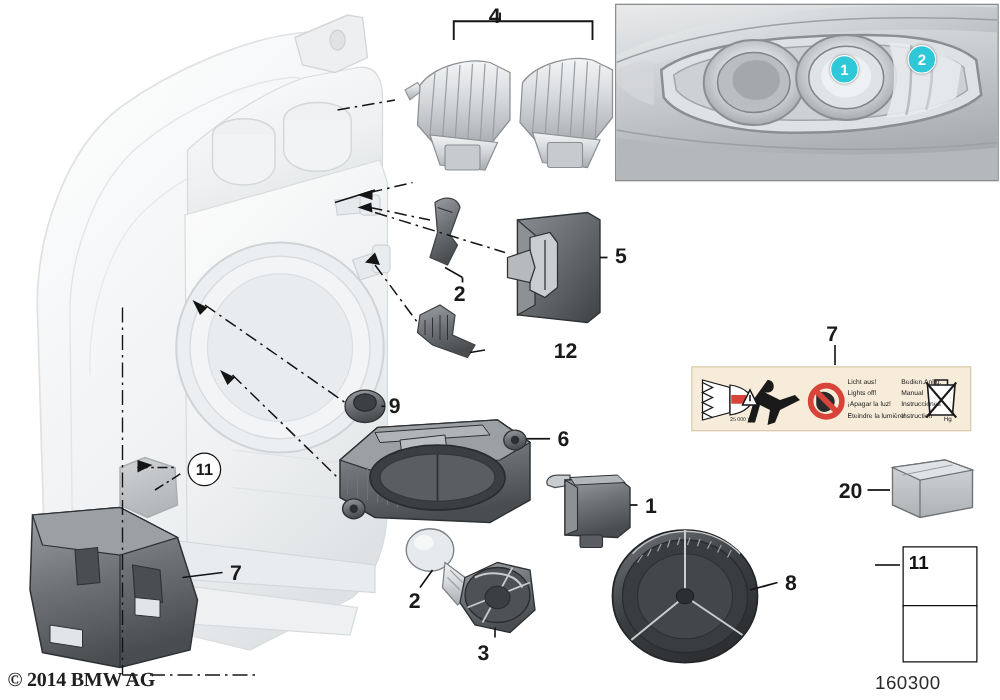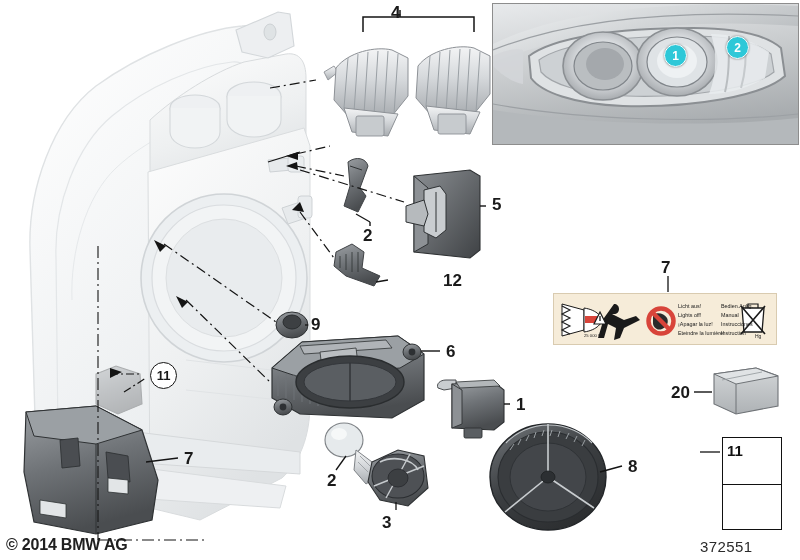--- a/index.html
+++ b/index.html
@@ -25,20 +25,21 @@
     width:25px;height:25px;
     border:1.6px solid #141414;
     border-radius:50%;
     display:flex;align-items:center;justify-content:center;
     background:#fff;
   }
   .copy{
     position:absolute;left:6px;top:536px;
     font-size:16px;font-weight:bold;color:#202020;
     letter-spacing:-0.2px;
+    font-family:Liberation Serif, serif;
   }
   .partno{
     position:absolute;left:700px;top:538px;
     font-size:15px;color:#2b2b2b;letter-spacing:0.4px;
   }
   
   .photo{
     position:absolute;left:492px;top:3px;width:305px;height:140px;
     border:1px solid #8d8d8d;
     background:#cfd2d4;
@@ -462,15 +463,15 @@
   <div class="lbl" style="left:446px;top:343px;">6</div>
   <div class="lbl" style="left:671px;top:384px;">20</div>
   <div class="lbl" style="left:516px;top:396px;">1</div>
   <div class="lbl circ" style="left:150px;top:362px;">11</div>
   <div class="lbl" style="left:184px;top:450px;">7</div>
   <div class="lbl" style="left:628px;top:458px;">8</div>
   <div class="lbl" style="left:327px;top:472px;">2</div>
   <div class="lbl" style="left:382px;top:514px;">3</div>
 
   <div class="copy">© 2014 BMW AG</div>
-  <div class="partno">372551</div>
+  <div class="partno">160300</div>
 
 </div>
 
 </body></html>

